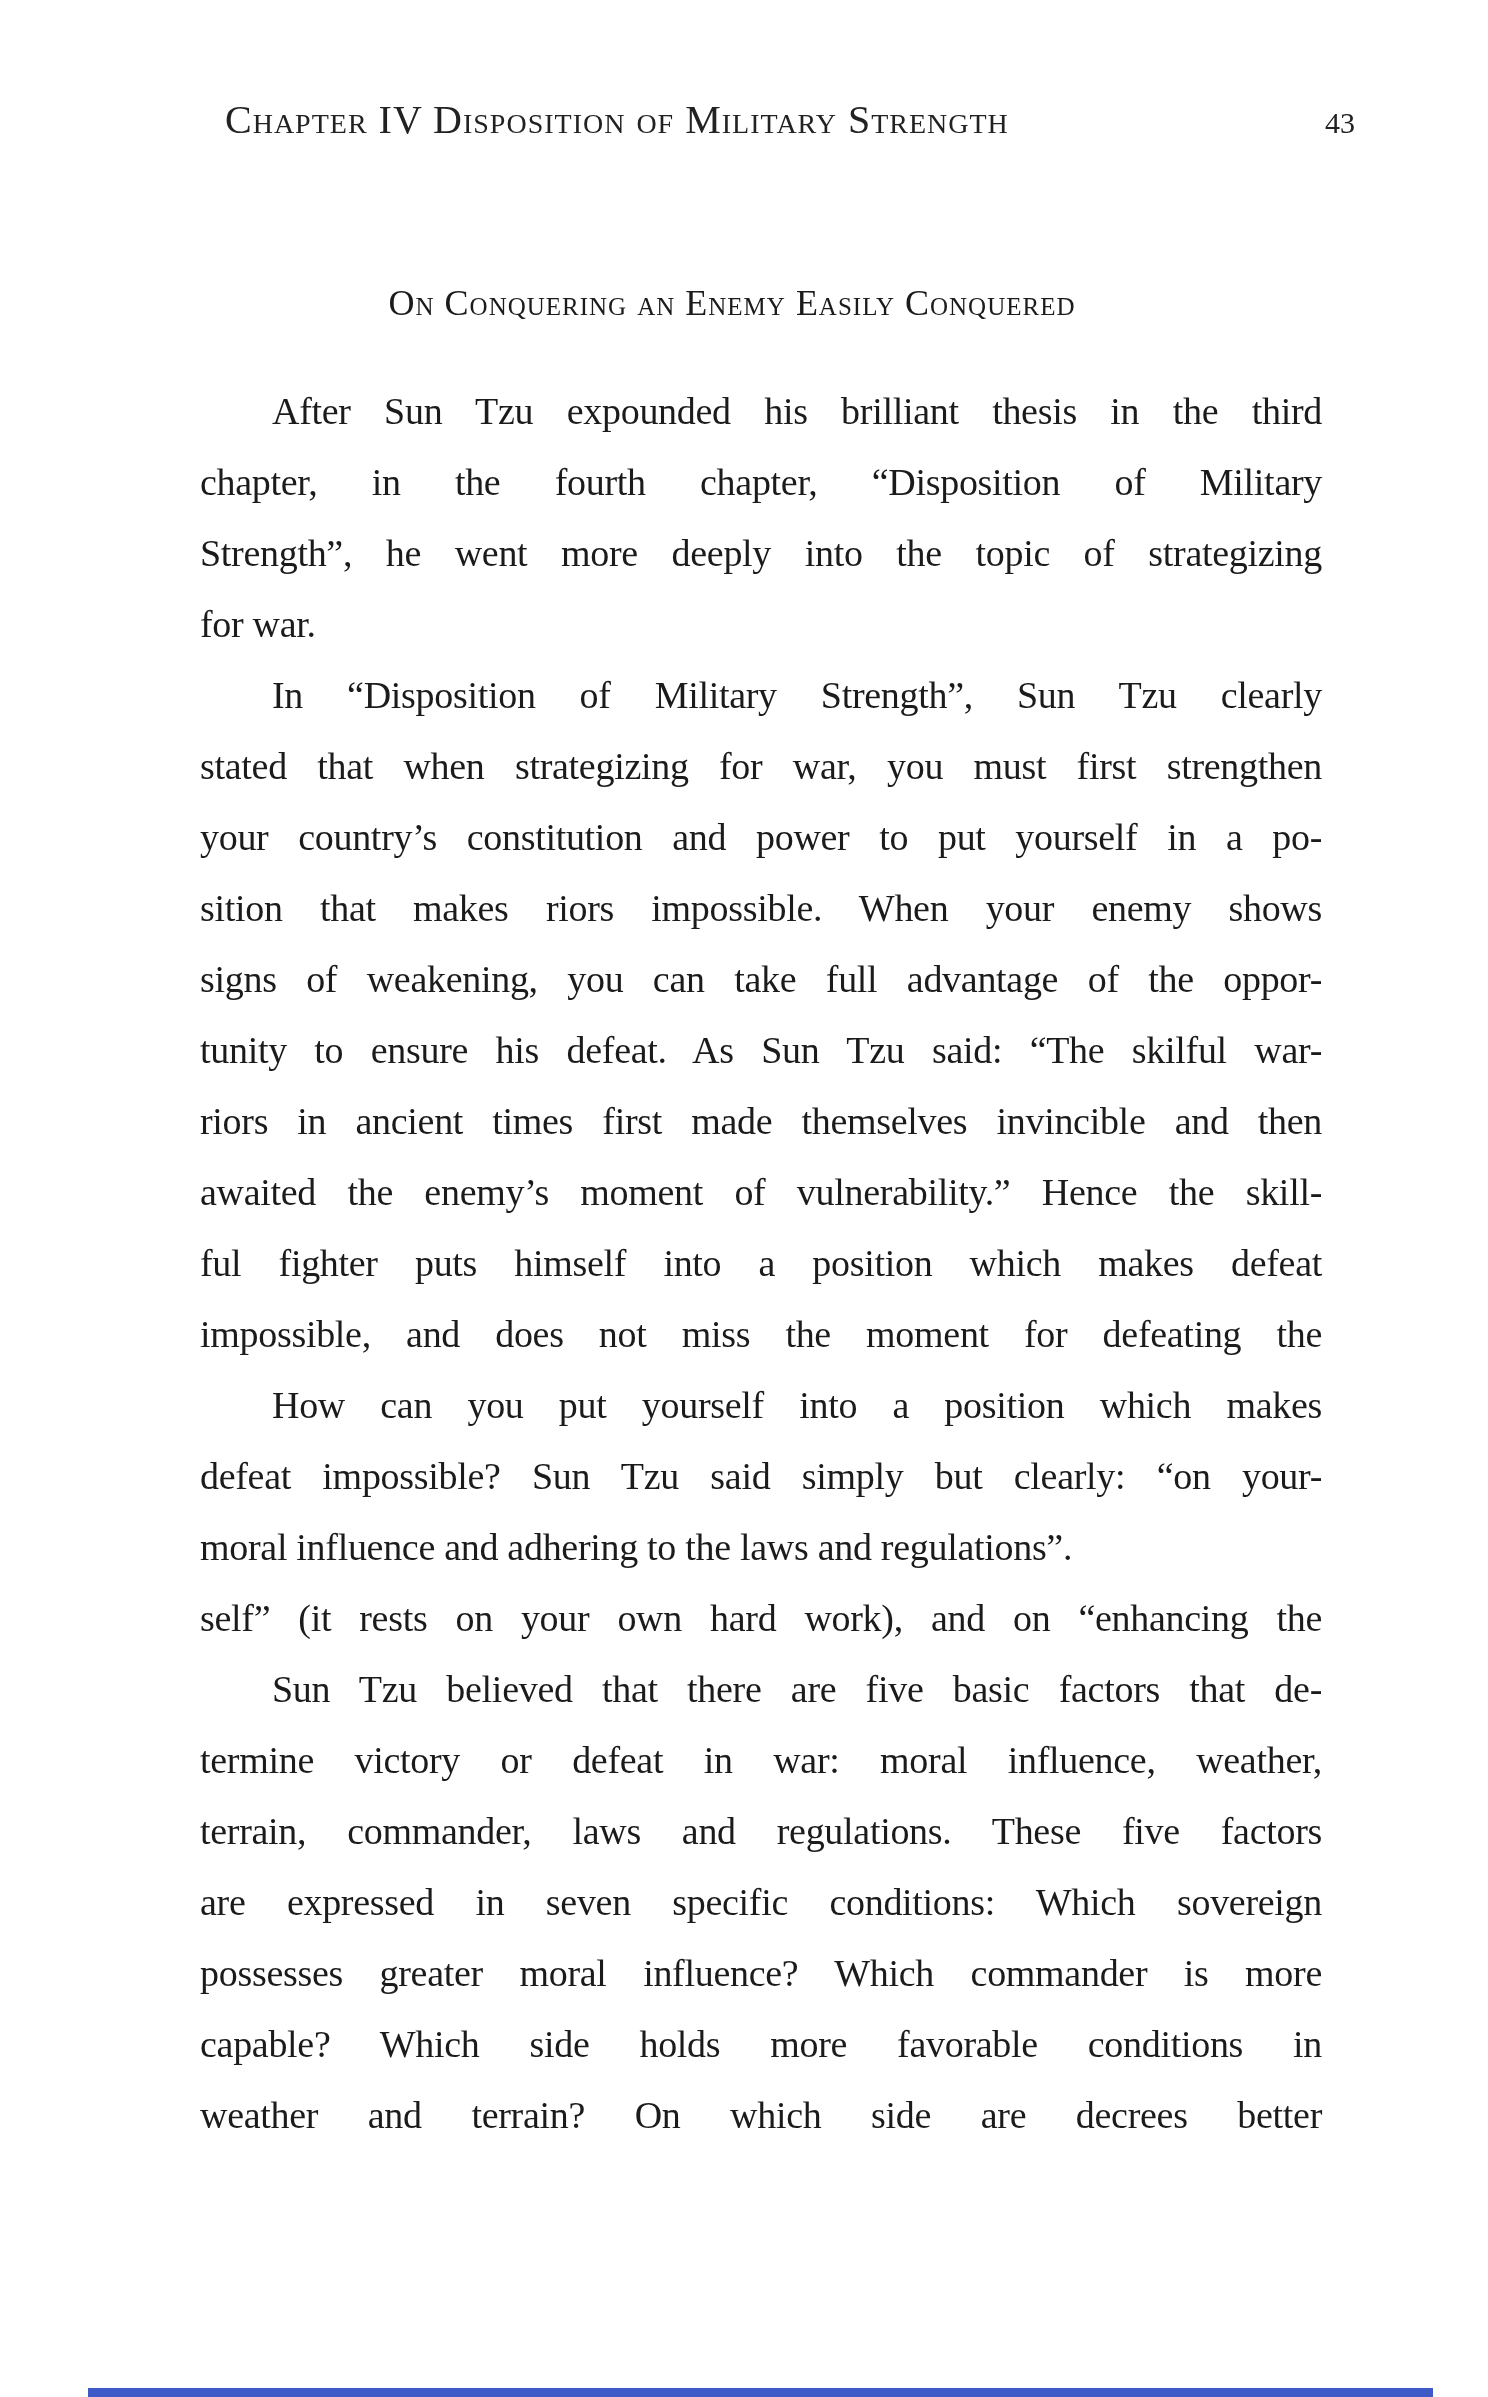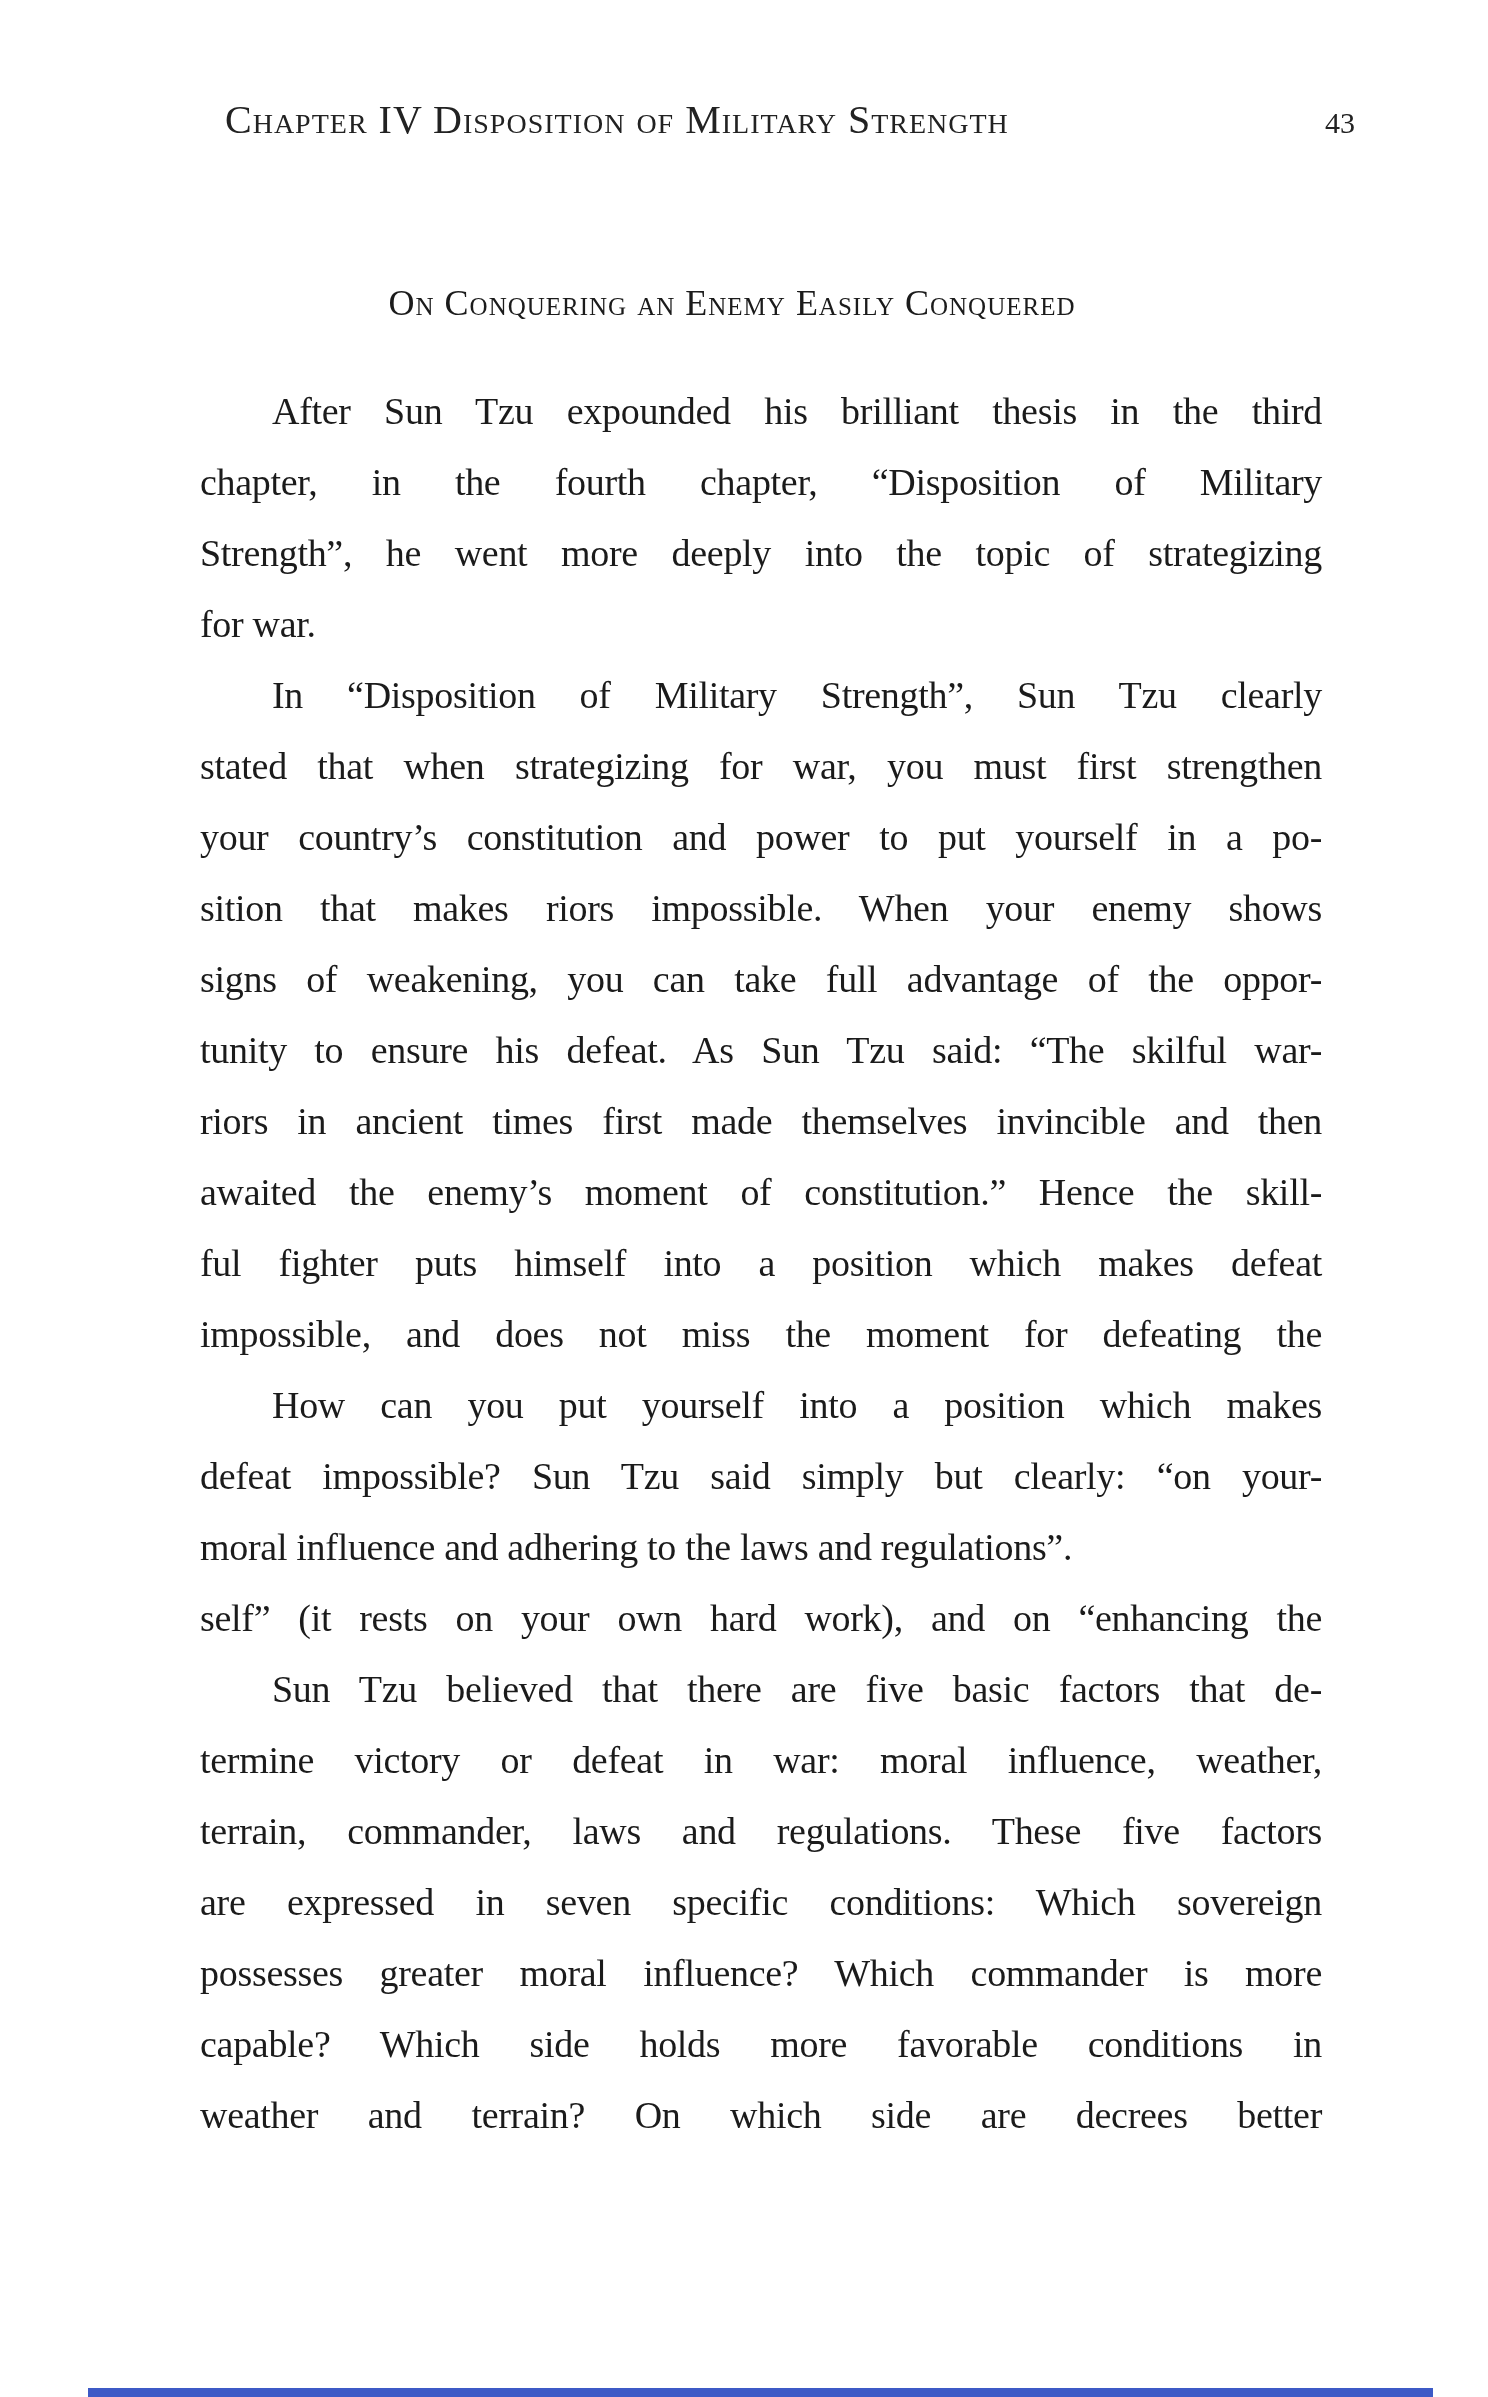--- a/index.html
+++ b/index.html
@@ -97,21 +97,21 @@
       <div class="line">chapter, in the fourth chapter, “Disposition of Military</div>
       <div class="line">Strength”, he went more deeply into the topic of strategizing</div>
       <div class="line no-just">for war.</div>
       <div class="line indent">In “Disposition of Military Strength”, Sun Tzu clearly</div>
       <div class="line">stated that when strategizing for war, you must first strengthen</div>
       <div class="line">your country’s constitution and power to put yourself in a po-</div>
       <div class="line">sition that makes riors impossible. When your enemy shows</div>
       <div class="line">signs of weakening, you can take full advantage of the oppor-</div>
       <div class="line">tunity to ensure his defeat. As Sun Tzu said: “The skilful war-</div>
       <div class="line">riors in ancient times first made themselves invincible and then</div>
-      <div class="line">awaited the enemy’s moment of constitution.” Hence the skill-</div>
+      <div class="line">awaited the enemy’s moment of vulnerability.” Hence the skill-</div>
       <div class="line">ful fighter puts himself into a position which makes defeat</div>
       <div class="line">impossible, and does not miss the moment for defeating the</div>
       <div class="line indent">How can you put yourself into a position which makes</div>
       <div class="line">defeat impossible? Sun Tzu said simply but clearly: “on your-</div>
       <div class="line no-just">moral influence and adhering to the laws and regulations”.</div>
       <div class="line">self” (it rests on your own hard work), and on “enhancing the</div>
       <div class="line indent">Sun Tzu believed that there are five basic factors that de-</div>
       <div class="line">termine victory or defeat in war: moral influence, weather,</div>
       <div class="line">terrain, commander, laws and regulations. These five factors</div>
       <div class="line">are expressed in seven specific conditions: Which sovereign</div>

